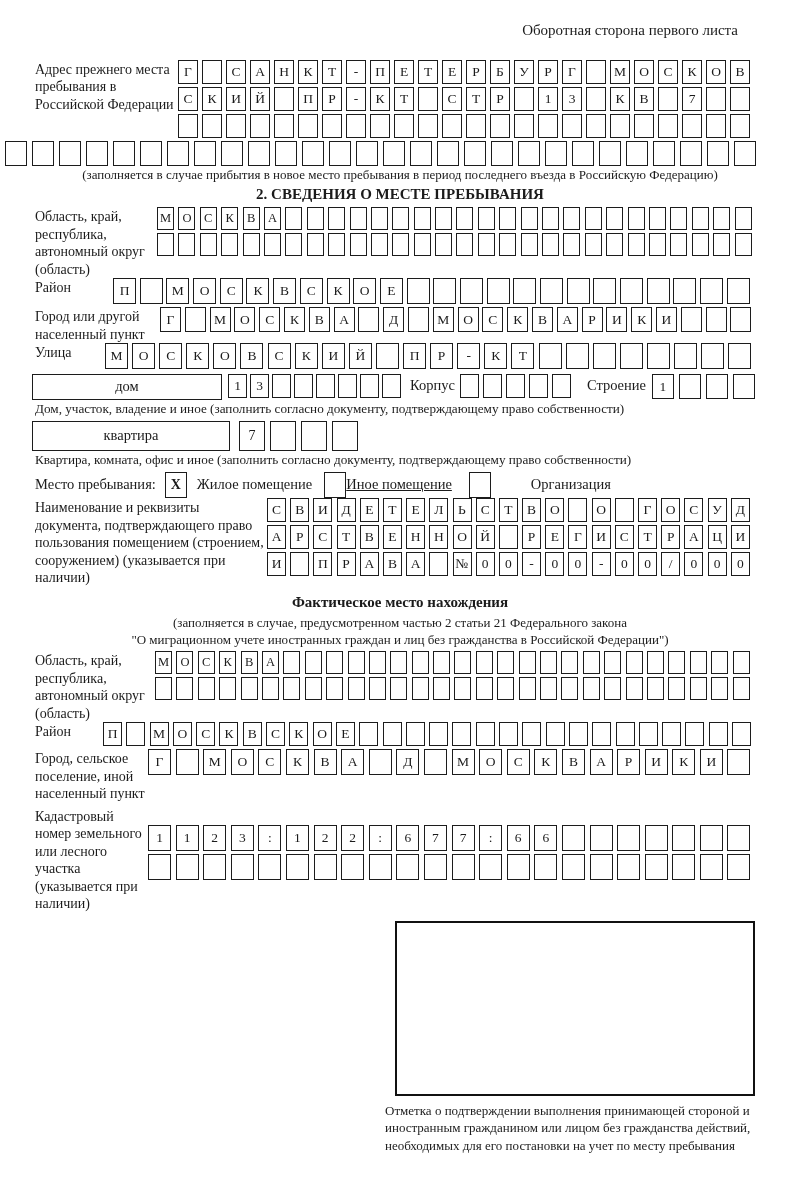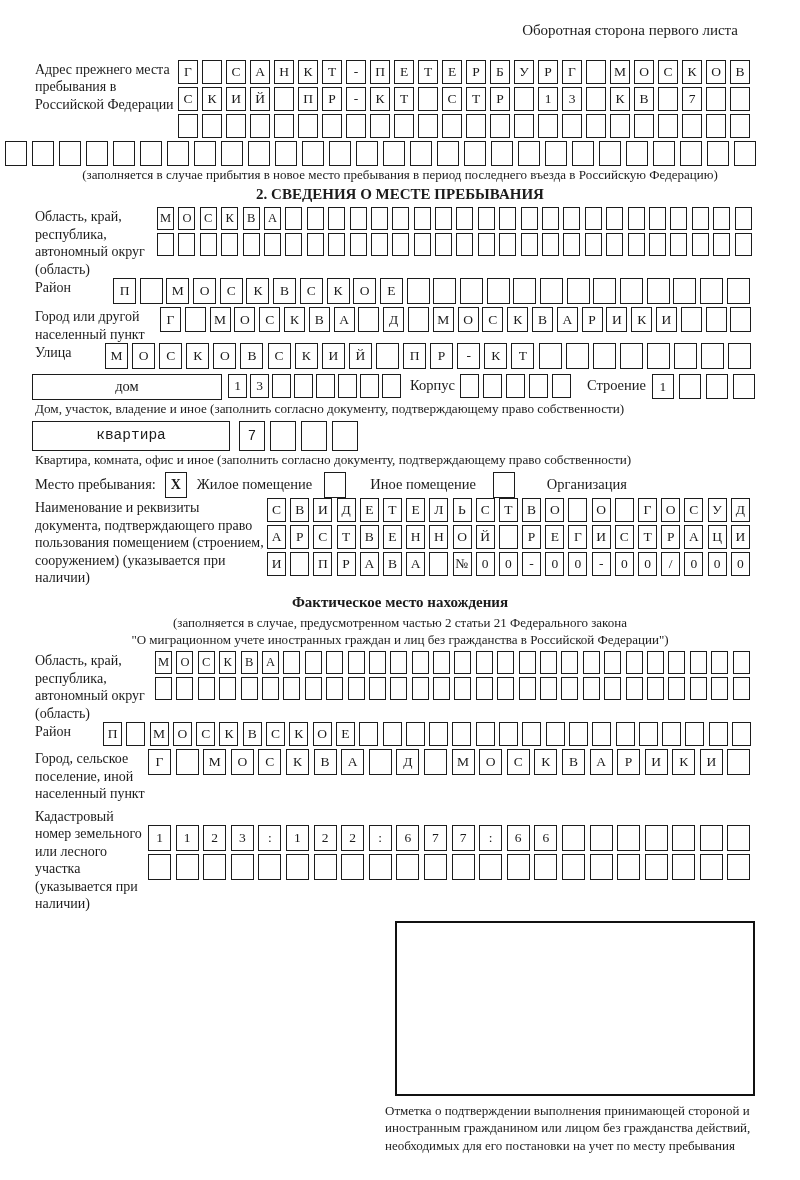--- a/index.html
+++ b/index.html
@@ -341,39 +341,39 @@
     <div class="inline-lbl" style="margin-left:16px;padding-top:3px;">Строение</div>
     <div class="cellrow cw22 mb0" style="gap:5px;margin-left:6px;">
         <span class="cell">1</span>
         <span class="cell"></span>
         <span class="cell"></span>
         <span class="cell"></span>
       </div>
   </div>
   <div class="caption-left">Дом, участок, владение и иное (заполнить согласно документу, подтверждающему право собственности)</div>
 
-  <div class="field" style="padding-left:32px;font-family:Liberation Mono, monospace;">
+  <div class="field" style="padding-left:32px;">
     <div class="widebox" style="width:198px;height:30px;">квартира</div>
     <div class="cellrow cw26 mb0" style="gap:5px;margin-left:9px;">
         <span class="cell">7</span>
         <span class="cell"></span>
         <span class="cell"></span>
         <span class="cell"></span>
       </div>
   </div>
   <div class="caption-left">Квартира, комната, офис и иное (заполнить согласно документу, подтверждающему право собственности)</div>
 
   <div class="field" style="align-items:center;margin-top:2px;">
     <div class="inline-lbl" style="padding-top:0;">Место пребывания:</div>
     <div class="chk" style="margin-left:9px;">X</div>
     <div class="inline-lbl" style="padding-top:0;margin-left:10px;">Жилое помещение</div>
     <div class="chk" style="margin-left:12px;"></div>
-    <div class="inline-lbl" style="padding-top:0;margin-left:24px;">Иное помещение</div>
+    <div class="inline-lbl" style="padding-top:0;margin-left:0;text-decoration:underline;">Иное помещение</div>
     <div class="chk" style="margin-left:17px;"></div>
-    <div class="inline-lbl" style="padding-top:0;margin-left:32px;">Организация</div>
+    <div class="inline-lbl" style="padding-top:0;margin-left:40px;">Организация</div>
   </div>
 
   <div class="field">
     <div class="flabel" style="width:232px;">Наименование и реквизиты документа, подтверждающего право пользования помещением (строением, сооружением) (указывается при наличии)</div>
     <div class="rows">
       <div class="cellrow cw19" style="gap:4.2px;">
           <span class="cell">С</span>
           <span class="cell">В</span>
           <span class="cell">И</span>
           <span class="cell">Д</span>

